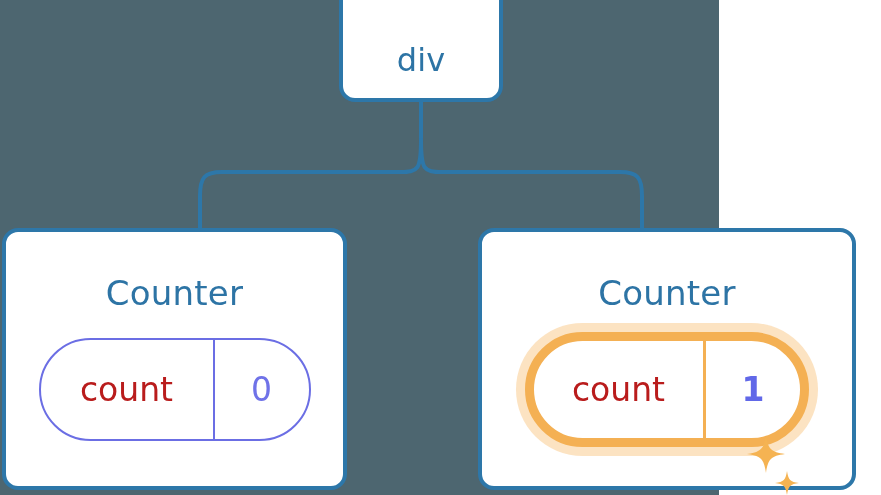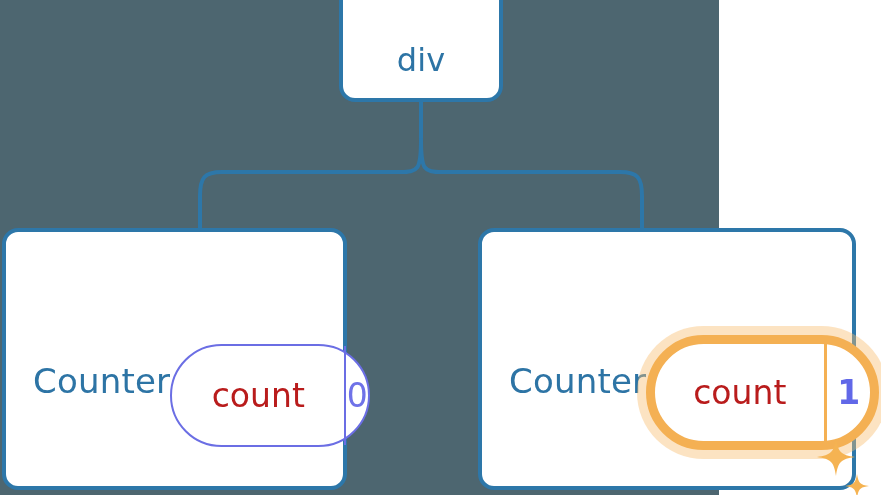--- a/index.html
+++ b/index.html
@@ -63,26 +63,25 @@
     left: 478px;
     top: 228px;
     width: 378px;
     height: 262px;
   }
   .child-inner {
     position: relative;
     width: 100%;
     height: 100%;
     display: flex;
-    flex-direction: row;
+    flex-direction: column;
     align-items: center;
     justify-content: flex-start;
     padding-top: 44px;
     box-sizing: border-box;
-    margin-left: 27px;
   }
   .component-name {
     font-size: 34px;
     color: #2d74a5;
     line-height: 1;
     letter-spacing: 0.2px;
   }
   
   .state-pill {
     position: relative;

